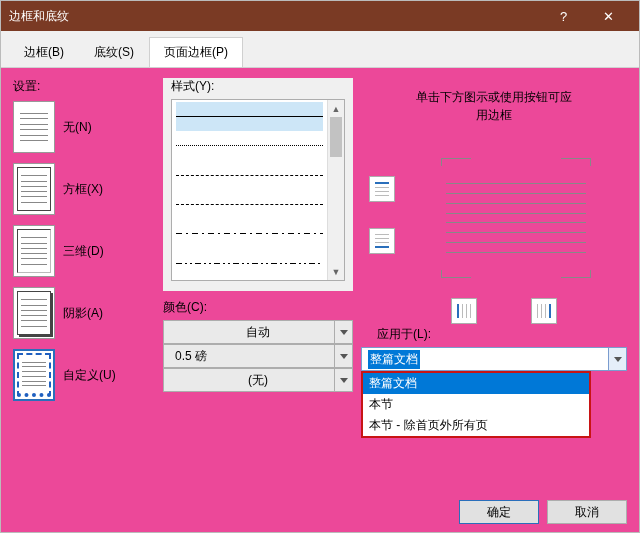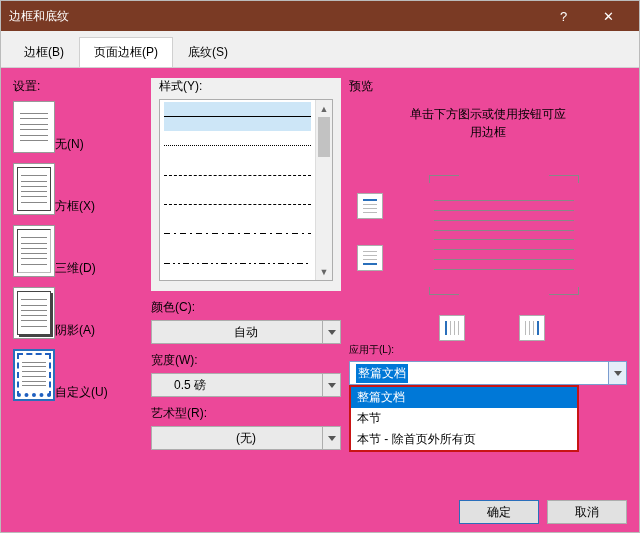--- a/index.html
+++ b/index.html
@@ -7,24 +7,24 @@
   .window { width: 640px; height: 533px; background: #ec4899; border: 1px solid #bbb; position: relative; }
   .titlebar { height: 30px; background: #7a3a24; color: #fff; display: flex; align-items: center; padding: 0 8px; }
   .titlebar .title { font-size: 12px; flex: 1; }
   .titlebar .tbtn { width: 45px; height: 30px; display: flex; align-items: center; justify-content: center; font-size: 13px; cursor: default; }
   .titlebar .close { background: transparent; }
   .tabs { display: flex; background: #f0f0f0; border-bottom: 1px solid #d0d0d0; padding: 6px 8px 0 8px; gap: 0; }
   .tab { padding: 6px 14px 6px 14px; font-size: 12px; border: 1px solid transparent; border-bottom: none; cursor: default; }
   .tab.active { background: #fff; border-color: #d0d0d0; }
   .content { display: flex; padding: 10px 12px 48px 12px; gap: 8px; }
   .col1 { width: 130px; }
-  .col2 { width: 190px; }
+  .col2 { width: 190px; margin-left: 12px; }
   .col3 { flex: 1; }
   .section-label { font-size: 12px; margin-bottom: 6px; }
-  .setting-item { display: flex; align-items: flex-end; margin-bottom: 10px; cursor: default; }
+  .setting-item { display: flex; align-items: center; gap: 8px; margin-bottom: 10px; cursor: default; }
   .setting-item .thumb { width: 42px; height: 52px; border: 1px solid #999; background: #fff; display: flex; align-items: center; justify-content: center; padding: 3px; }
   .setting-item.active .thumb { border: 2px solid #2a6fbb; padding: 2px; }
   .setting-item .lbl { font-size: 12px; }
   .thumb-inner { width: 100%; height: 100%; position: relative; }
   .lines { width: 100%; height: 100%; display: flex; flex-direction: column; justify-content: space-evenly; padding: 3px 3px; }
   .lines span { height: 1px; background: #888; display: block; }
   .thumb-box { border: 1px solid #444; }
   .thumb-shadow { border: 1px solid #444; box-shadow: 2px 2px 0 #444; }
   .thumb-3d { border: 1px solid #444; border-right-color: #bbb; border-bottom-color: #bbb; }
   .thumb-custom { border: 2px dashed #2060c0; border-bottom: 4px dotted #2060c0; }
@@ -36,32 +36,32 @@
   .style-row.sel { background: #cde6f7; }
   .ln-solid { width: 100%; border-top: 1px solid #000; }
   .ln-dot { width: 100%; border-top: 1px dotted #000; }
   .ln-dash { width: 100%; border-top: 1px dashed #000; }
   .ln-dashdot { width: 100%; height: 1px; background-image: repeating-linear-gradient(to right,#000 0 6px,transparent 6px 10px,#000 10px 12px,transparent 12px 16px); }
   .ln-dashdotdot { width: 100%; height: 1px; background-image: repeating-linear-gradient(to right,#000 0 6px,transparent 6px 9px,#000 9px 11px,transparent 11px 14px,#000 14px 16px,transparent 16px 19px); }
   .scroll { width: 17px; background: #f0f0f0; border-left: 1px solid #ddd; display: flex; flex-direction: column; }
   .scroll .track { flex: 1; background: #f0f0f0; position: relative; }
   .scroll .arrow { height: 17px; font-size: 9px; display: flex; align-items: center; justify-content: center; color: #666; }
   .scroll .thumb-s { position: absolute; left: 2px; right: 2px; top: 0; height: 40px; background: #c2c2c2; }
-  .combo { width: 100%; height: 24px; border: 1px solid #adadad; background: #eaeaea; display: flex; align-items: center; padding: 0 22px; font-size: 12px; justify-content: center; position: relative; cursor: default; }
+  .combo { width: 100%; height: 24px; border: 1px solid #adadad; background: #eaeaea; display: flex; align-items: center; padding: 0 11px; font-size: 12px; justify-content: center; position: relative; cursor: default; }
   .combo .dd { position: absolute; right: 0; top: 0; bottom: 0; width: 18px; border-left: 1px solid #adadad; display: flex; align-items: center; justify-content: center; background: #eaeaea; }
   .combo.left { justify-content: flex-start; }
   .preview-hint { font-size: 12px; text-align: center; line-height: 1.5; margin: 10px 0 16px 0; }
   .preview-area { position: relative; height: 180px; }
   .prev-btn { width: 26px; height: 26px; border: 1px solid #adadad; background: #fff; display: flex; align-items: center; justify-content: center; position: absolute; cursor: default; }
   .prev-btn svg { width: 16px; height: 16px; }
   .prev-page { position: absolute; left: 70px; top: 18px; width: 170px; height: 120px; }
   .prev-lines { position: absolute; left: 15px; right: 15px; top: 25px; bottom: 25px; display: flex; flex-direction: column; justify-content: space-between; }
   .prev-lines span { height: 1px; background: #888; }
   .tick { position: absolute; background: #888; }
-  .apply-label { font-size: 10px; margin: 6px 0 4px 0; }
+  .apply-label { font-size: 12px; margin: 6px 0 4px 16px; }
   .combo-open { position: relative; }
   .combo-main { width: 100%; height: 24px; border: 1px solid #7a9ccf; background: #fff; display: flex; align-items: center; padding: 0 6px; font-size: 12px; position: relative; }
   .combo-main .sel-bg { background: #0078d7; color: #fff; padding: 1px 2px; }
   .combo-main .dd { position: absolute; right: 0; top: 0; bottom: 0; width: 18px; border-left: 1px solid #7a9ccf; background: #e5eef9; display: flex; align-items: center; justify-content: center; }
   .dropdown { position: absolute; left: 0; top: 24px; width: 230px; background: #fff; border: 2px solid #c81414; z-index: 10; }
   .dropdown .opt { font-size: 12px; padding: 2px 6px; cursor: default; }
   .footer { position: absolute; right: 12px; bottom: 8px; display: flex; gap: 8px; }
   .btn { width: 80px; height: 24px; border: 1px solid #adadad; background: #e1e1e1; font-size: 12px; display: flex; align-items: center; justify-content: center; cursor: default; margin-top: 24px; }
   .btn.primary { border: 1px solid #2a6fbb; }
   .tri-down { width: 0; height: 0; border-left: 4px solid transparent; border-right: 4px solid transparent; border-top: 5px solid #555; }
@@ -71,22 +71,22 @@
 
 <div class="window">
   <div class="titlebar">
     <div class="title">边框和底纹</div>
     <div class="tbtn">?</div>
     <div class="tbtn close">✕</div>
   </div>
 
   <div class="tabs">
     <div class="tab">边框(B)</div>
+    <div class="tab">底纹(S)</div>
     <div class="tab active">页面边框(P)</div>
-    <div class="tab">底纹(S)</div>
   </div>
 
   <div class="content">
 
     <div class="col1">
       <div class="section-label">设置:</div>
 
       <div class="setting-item">
         <div class="thumb">
             <div class="thumb-inner">
@@ -203,39 +203,36 @@
       </div>
 
       <div class="group-label">颜色(C):</div>
       <div class="combo">
         <span>自动</span>
         <div class="dd">
             <div class="tri-down"></div>
           </div>
       </div>
 
-      <div class="group-label" style="margin-top:8px">宽度(W):</div>
       <div class="combo left">
         <span>0.5 磅</span>
         <div class="dd">
             <div class="tri-down"></div>
           </div>
       </div>
 
-      <div class="group-label" style="margin-top:8px">艺术型(R):</div>
       <div class="combo">
         <span>(无)</span>
         <div class="dd">
             <div class="tri-down"></div>
           </div>
       </div>
     </div>
 
     <div class="col3">
-      <div class="section-label">预览</div>
       <div class="preview-hint">
         <span>单击下方图示或使用按钮可应</span><br><span>用边框</span>
       </div>
 
       <div class="preview-area">
         <div class="prev-btn" style="left:8px; top:36px">
           <svg viewBox="0 0 16 16">
               <rect x="1" y="1" width="14" height="2" fill="#2a6fbb"></rect>
               <rect x="1" y="6" width="14" height="1" fill="#bbb"></rect>
               <rect x="1" y="10" width="14" height="1" fill="#bbb"></rect>

